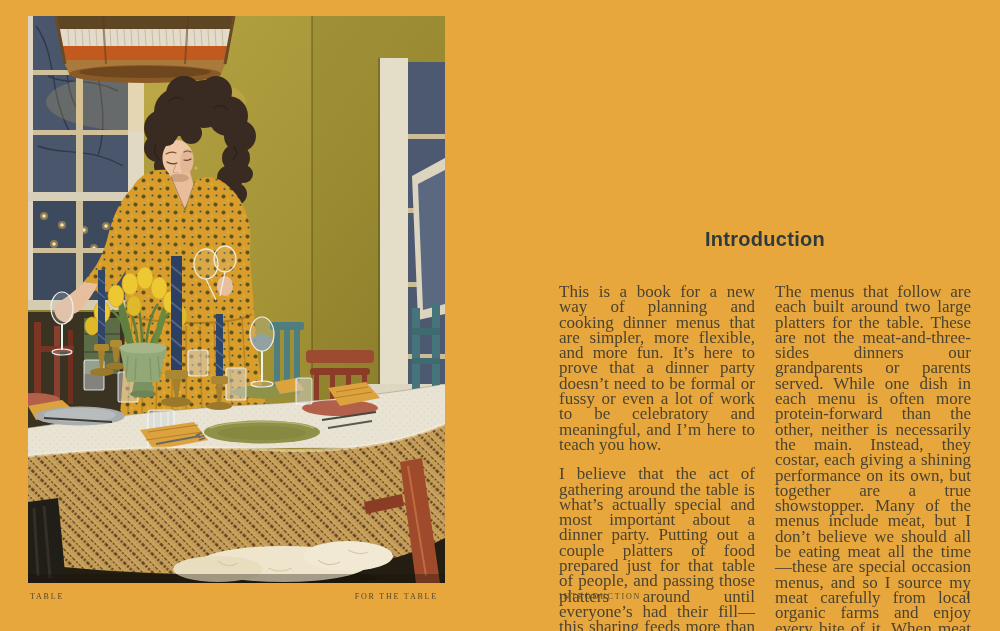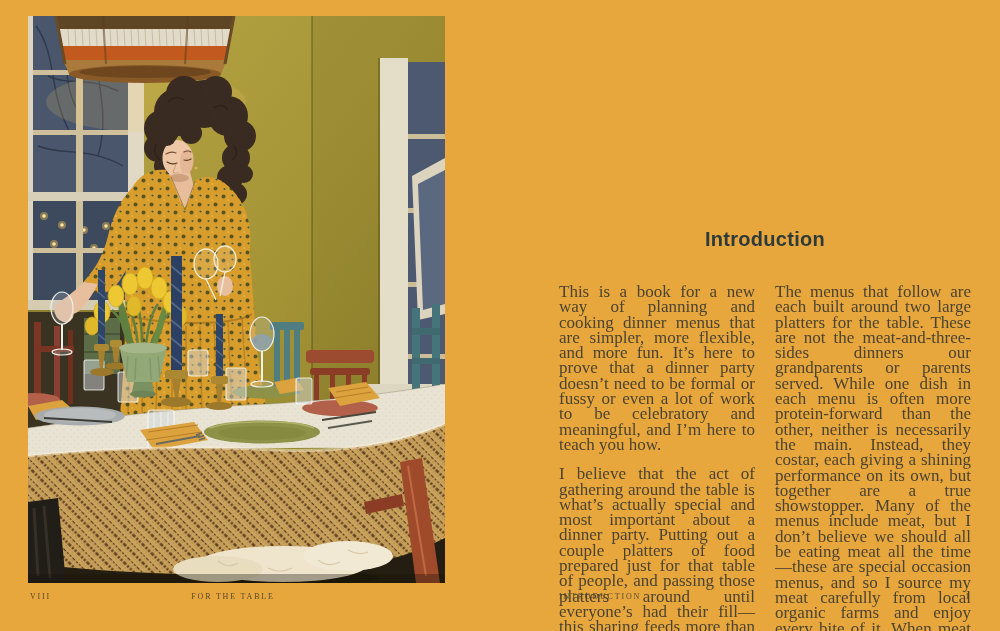--- a/index.html
+++ b/index.html
@@ -9,21 +9,21 @@
   .photo-page{position:absolute;left:28px;top:16px;width:417px;height:567px;overflow:hidden;}
   .photo-page svg{display:block;width:417px;height:567px;}
   .title{position:absolute;left:559px;top:229px;width:412px;margin:0;text-align:center;
          font-family:"Liberation Sans",sans-serif;font-weight:700;font-size:20px;line-height:1;
          letter-spacing:.3px;color:#2e3b3a;}
   .cols{position:absolute;left:559px;top:284px;width:412px;display:flex;gap:20px;}
   .col{width:196px;}
   .col p{margin:0 0 14px;text-align:justify;font-size:17px;line-height:15.3px;color:#4b4331;}
   .foot{position:absolute;top:592px;font-size:8px;letter-spacing:1.8px;color:#55482e;}
   .folio-l{left:30px;}
-  .run-l{left:28px;width:410px;text-align:center;}
+  .run-l{left:28px;width:410px;text-align:right;}
   .run-r{left:559px;}
   .folio-r{left:559px;width:412px;text-align:right;}
 </style>
 </head>
 <body>
 
 <div class="spread">
 
   <div class="photo-page">
     <svg viewBox="0 0 417 567" aria-hidden="true">
@@ -356,17 +356,17 @@
         <p>This is a book for a new way of planning and cooking dinner menus that are simpler, more flexible, and more fun. It’s here to prove that a dinner party doesn’t need to be formal or fussy or even a lot of work to be celebratory and meaningful, and I’m here to teach you how.</p>
         <p>I believe that the act of gathering around the table is what’s actually special and most important about a dinner party. Putting out a couple platters of food prepared just for that table of people, and passing those platters around until everyone’s had their fill—this sharing feeds more than just bellies. It is what helps us stay connected, form new relationships, and maintain lasting bonds with our chosen families. Now more than ever, this act of intentional gathering for a festive dinner is a useful ritual to bring into our lives. It’s uplifting, it’s fulfilling, and it’s a lot of fun.</p>
       </div>
       <div class="col">
         <p>The menus that follow are each built around two large platters for the table. These are not the meat-and-three-sides dinners our grandparents or parents served. While one dish in each menu is often more protein-forward than the other, neither is necessarily the main. Instead, they costar, each giving a shining performance on its own, but together are a true showstopper. Many of the menus include meat, but I don’t believe we should all be eating meat all the time—these are special occasion menus, and so I source my meat carefully from local organic farms and enjoy every bite of it. When meat is on the menus that follow, though, I always provide tips for how to feed a meat-free guest, and there are plenty of vegetarian menus too.</p>
         <p>Making just two large-format recipes is my favorite way to host dinner for a crowd of any</p>
       </div>
     </div>
   </div>
 
-  <span class="foot folio-l">VIII</span>
+  <span class="foot folio-l">TABLE</span>
   <span class="foot run-l">FOR THE TABLE</span>
   <span class="foot run-r">INTRODUCTION</span>
   <span class="foot folio-r">1</span>
 </div>
 
 </body></html>

